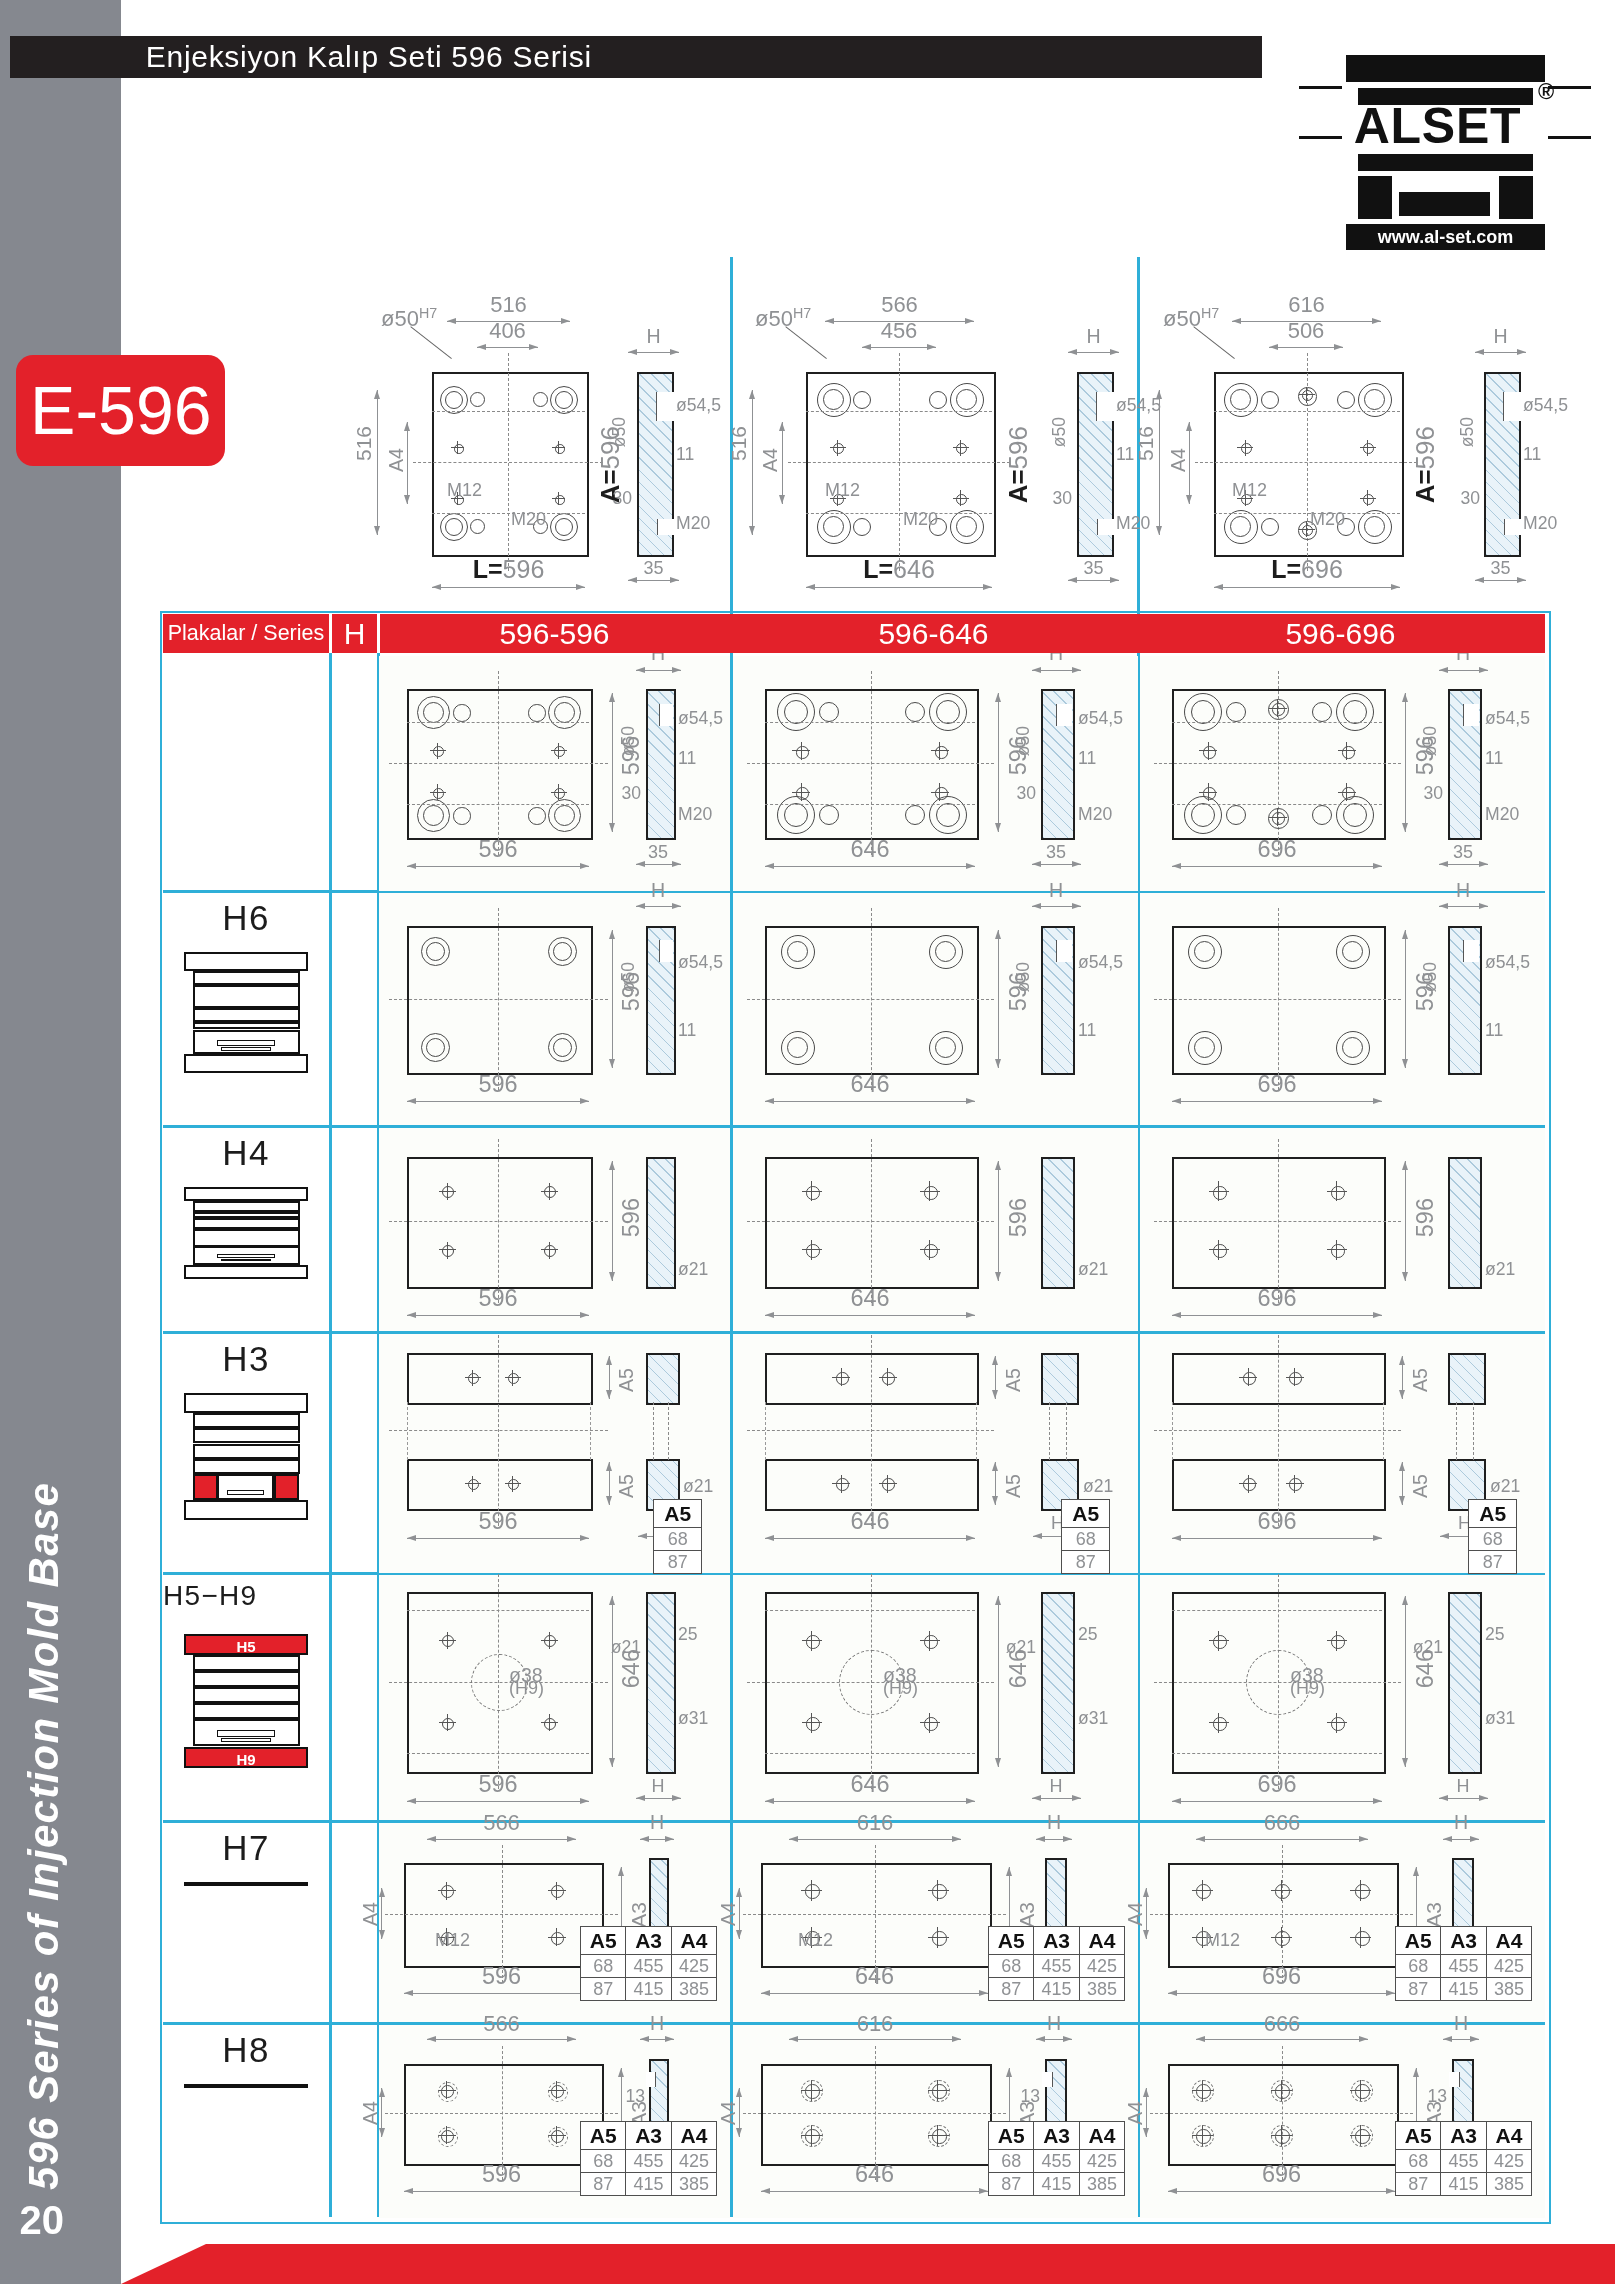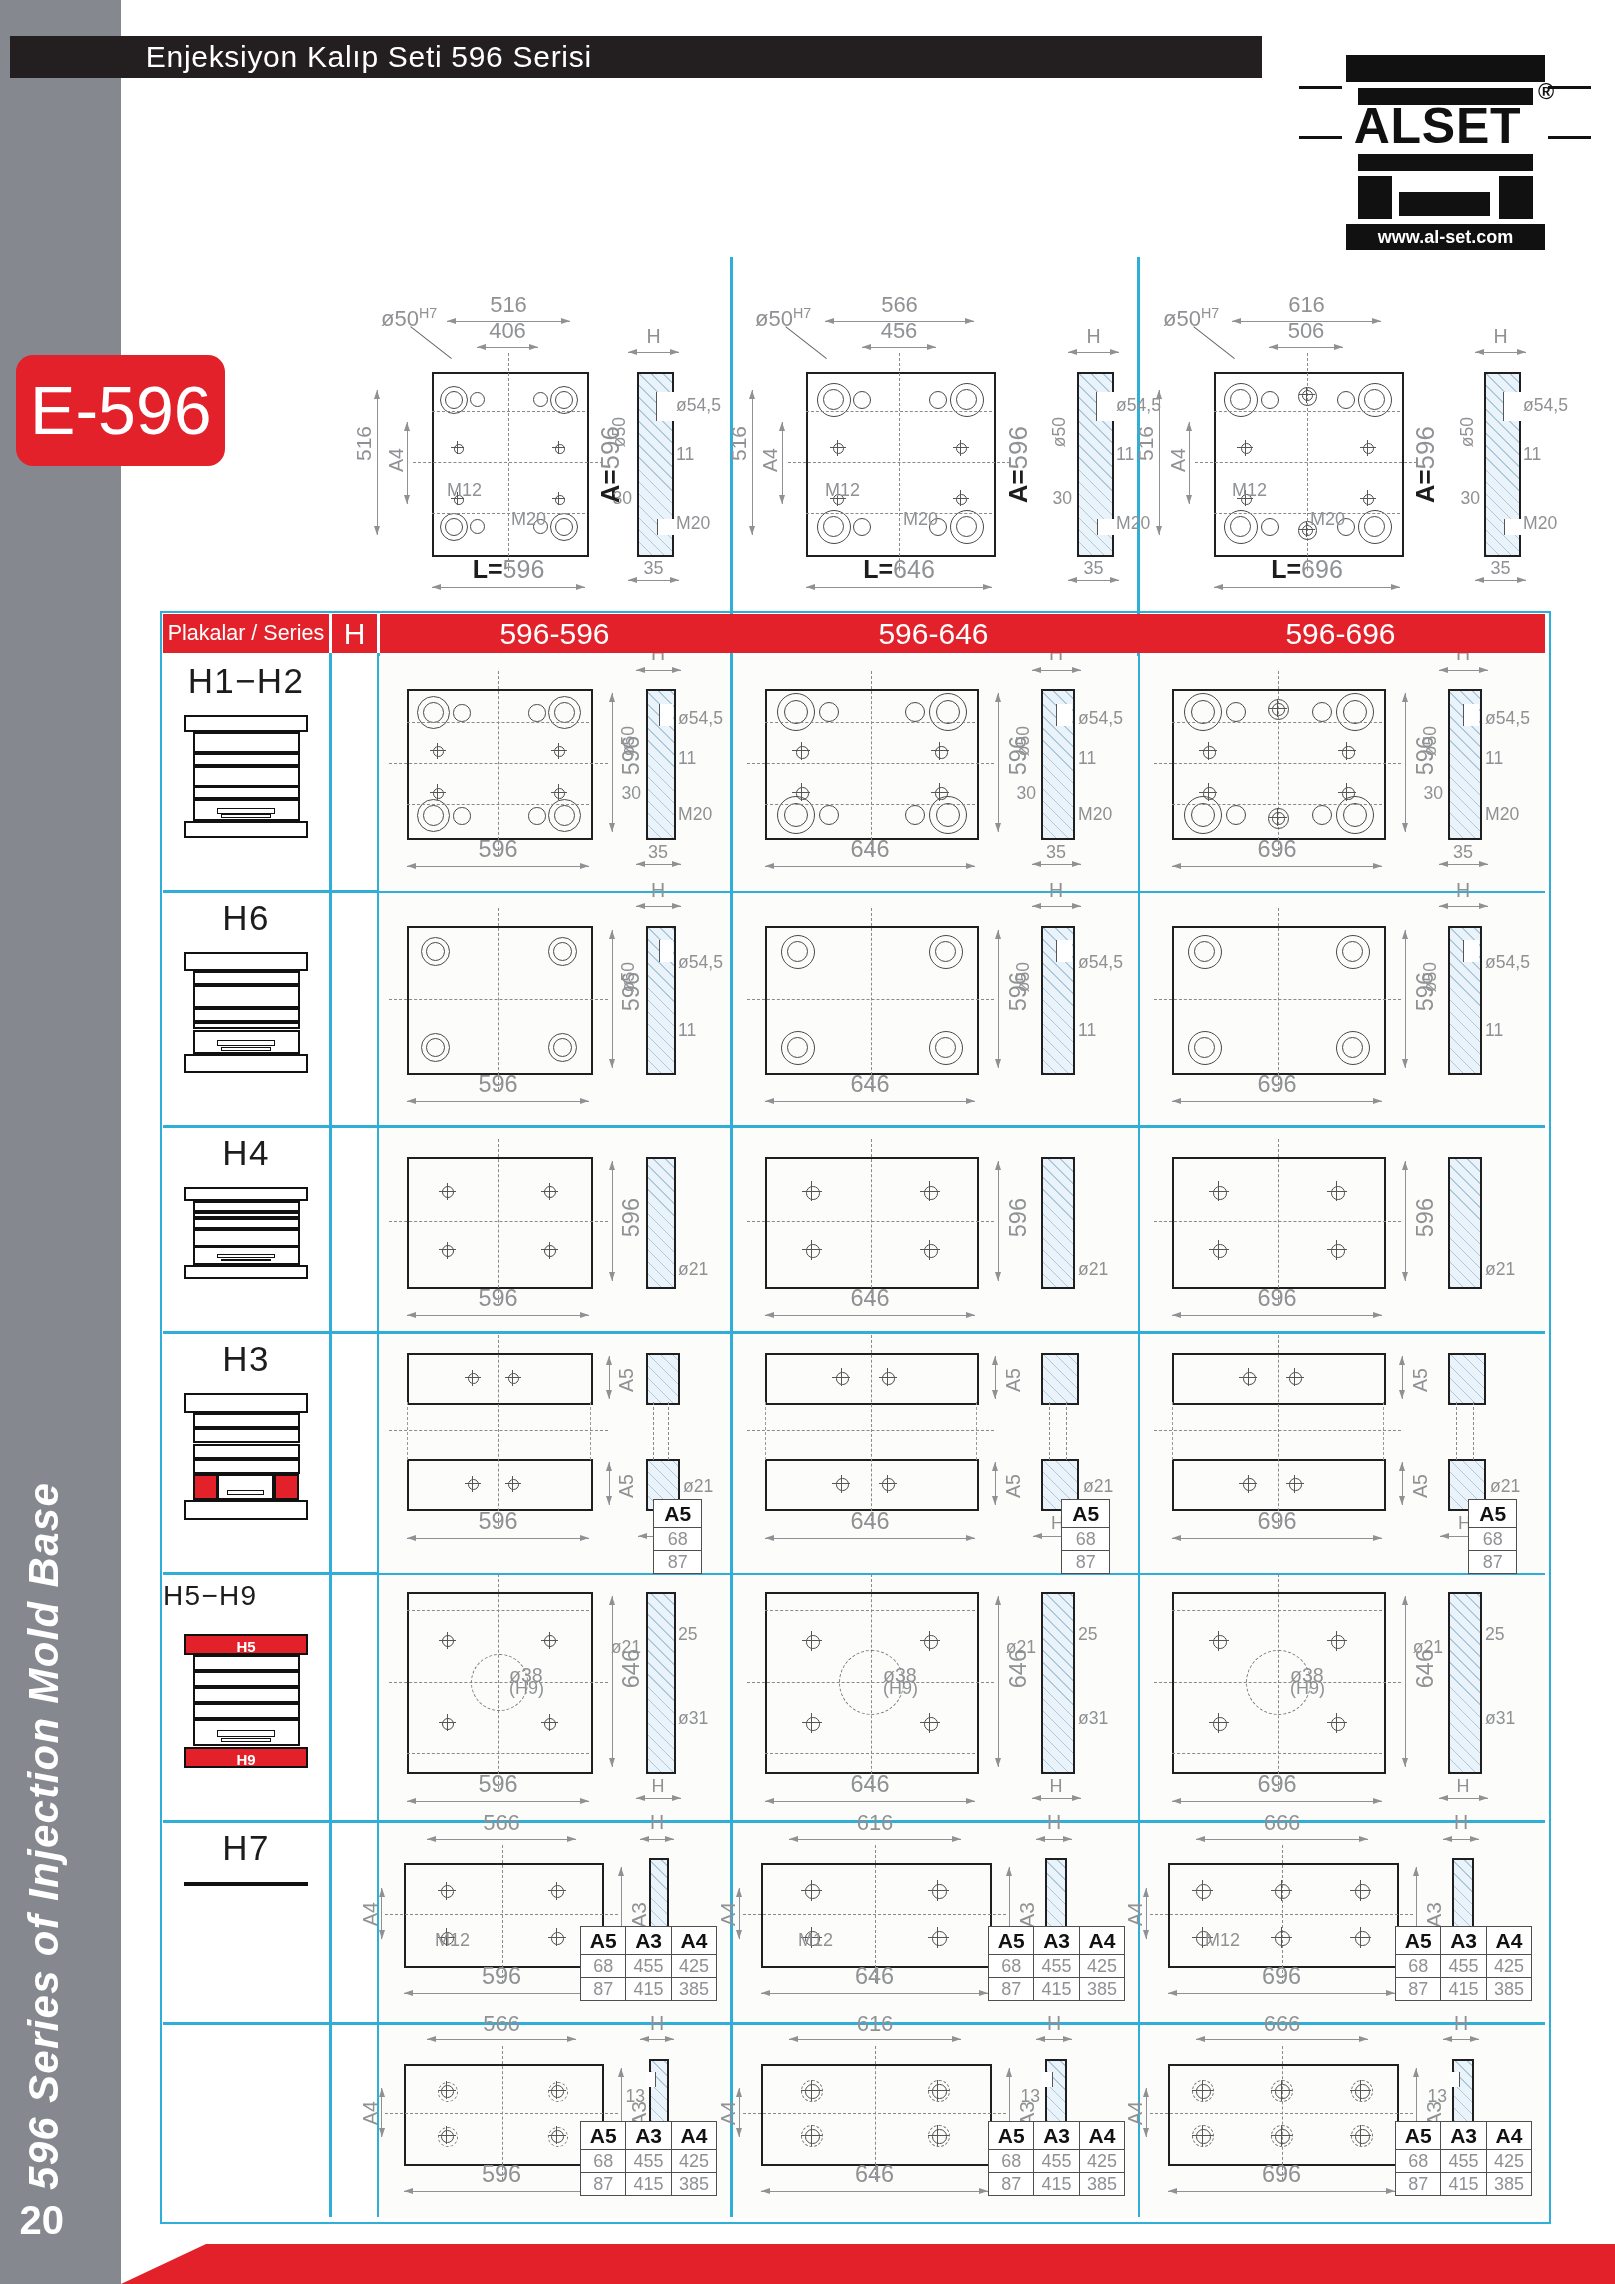--- a/index.html
+++ b/index.html
@@ -273,35 +273,20 @@
     <div class="abs" style="left: 329px; top: 653px; width: 2.6px; height: 1564px; background: var(--cyan);"></div>
     <div class="abs" style="left: 377px; top: 653px; width: 2.6px; height: 1564px; background: var(--cyan);"></div>
     <div class="abs" style="left: 730px; top: 653px; width: 2.6px; height: 1564px; background: var(--cyan);"></div>
     <div class="abs" style="left: 1137px; top: 653px; width: 2.6px; height: 1564px; background: var(--cyan);"></div>
     <div class="abs" style="left: 163px; top: 890px; width: 1382px; height: 2.6px; background: var(--cyan);"></div>
     <div class="abs" style="left: 163px; top: 1125px; width: 1382px; height: 2.6px; background: var(--cyan);"></div>
     <div class="abs" style="left: 163px; top: 1331px; width: 1382px; height: 2.6px; background: var(--cyan);"></div>
     <div class="abs" style="left: 163px; top: 1572px; width: 1382px; height: 2.6px; background: var(--cyan);"></div>
     <div class="abs" style="left: 163px; top: 1820px; width: 1382px; height: 2.6px; background: var(--cyan);"></div>
     <div class="abs" style="left: 163px; top: 2022px; width: 1382px; height: 2.6px; background: var(--cyan);"></div>
-    <div class="abs" style="left: 163px; top: 653px; width: 166px; height: 237px;">
-      <div class="abs" style="left: 0px; top: 7.8px; width: 100%; text-align: center; font-size: 35px; color: rgb(28, 28, 28); letter-spacing: 1.3px;">H1−H2</div>
-      <div class="abs" style="left: 21px; top: 62px; width: 124px; height: 123px;">
-        <div class="abs" style="left: 0px; top: 0px; width: 124px; height: 17px; border: 2px solid rgb(17, 17, 17); box-sizing: border-box; background: rgb(255, 255, 255);"></div>
-        <div class="abs" style="left: 8.7px; top: 17px; width: 107px; height: 21px; border: 2px solid rgb(17, 17, 17); box-sizing: border-box; background: rgb(255, 255, 255);"></div>
-        <div class="abs" style="left: 8.7px; top: 38px; width: 107px; height: 13px; border: 2px solid rgb(17, 17, 17); box-sizing: border-box; background: rgb(255, 255, 255);"></div>
-        <div class="abs" style="left: 8.7px; top: 51px; width: 107px; height: 21px; border: 2px solid rgb(17, 17, 17); box-sizing: border-box; background: rgb(255, 255, 255);"></div>
-        <div class="abs" style="left: 8.7px; top: 71px; width: 107px; height: 13px; border: 2px solid rgb(17, 17, 17); box-sizing: border-box; background: rgb(255, 255, 255);"></div>
-        <div class="abs" style="left: 8.7px; top: 84px; width: 107px; height: 22px; border: 2px solid rgb(17, 17, 17); box-sizing: border-box; background: rgb(255, 255, 255);">
-          <div class="abs" style="left: 22%; bottom: 30%; width: 56%; height: 30%; border: 1.3px solid rgb(17, 17, 17); box-sizing: border-box; background: rgb(255, 255, 255);"></div>
-          <div class="abs" style="left: 26%; bottom: 8%; width: 48%; height: 18%; border: 1.3px solid rgb(17, 17, 17); box-sizing: border-box;"></div>
-        </div>
-        <div class="abs" style="left: 0px; top: 106px; width: 124px; height: 17px; border: 2px solid rgb(17, 17, 17); box-sizing: border-box; background: rgb(255, 255, 255);"></div>
-      </div>
-    </div>
     <div class="abs" style="left: 379px; top: 653px; height: 26px; border-bottom: 1.3px solid rgb(188, 189, 191); border-top: 0px;">
       <div class="abs" style="left: 0px; top: 0px; width: 100%; text-align: center; line-height: 26px; font-size: 19.6px; color: var(--hnum);">47</div>
     </div>
     <div class="abs" style="left: 379px; top: 679px; height: 26px; border-bottom: 1.3px solid rgb(188, 189, 191); border-top: 0px;">
       <div class="abs" style="left: 0px; top: 0px; width: 100%; text-align: center; line-height: 26px; font-size: 19.6px; color: var(--hnum);">57</div>
     </div>
     <div class="abs" style="left: 379px; top: 705px; height: 26px; border-bottom: 1.3px solid rgb(188, 189, 191); border-top: 0px;">
       <div class="abs" style="left: 0px; top: 0px; width: 100%; text-align: center; line-height: 26px; font-size: 19.6px; color: var(--hnum);">67</div>
     </div>
     <div class="abs" style="left: 379px; top: 731px; height: 26px; border-bottom: 1.3px solid rgb(188, 189, 191); border-top: 0px;">
@@ -1175,20 +1160,34 @@
             <td class="vl" style="font-size: 18px; height: 22px;">455</td>
             <td class="vl" style="font-size: 18px; height: 22px;">425</td>
           </tr>
           <tr>
             <td class="vl" style="font-size: 18px; height: 22px;">87</td>
             <td class="vl" style="font-size: 18px; height: 22px;">415</td>
             <td class="vl" style="font-size: 18px; height: 22px;">385</td>
           </tr>
         </tbody>
       </table>
+    </div>
+    <div class="abs" style="left: 163px; top: 2022px; width: 166px; height: 196px;">
+      <div class="abs" style="left: 0px; top: 7.8px; width: 100%; text-align: center; font-size: 35px; color: rgb(28, 28, 28); letter-spacing: 1.3px;">H8</div>
+      <div class="abs" style="left: 21px; top: 62px; width: 124px; height: 81px;">
+        <div class="abs" style="left: 0px; top: 0px; width: 124px; border: 2px solid rgb(17, 17, 17); box-sizing: border-box; background: rgb(255, 255, 255);"></div>
+        <div class="abs" style="left: 8.7px; width: 107px; border: 2px solid rgb(17, 17, 17); box-sizing: border-box; background: rgb(255, 255, 255);"></div>
+        <div class="abs" style="left: 8.7px; width: 107px; border: 2px solid rgb(17, 17, 17); box-sizing: border-box; background: rgb(255, 255, 255);"></div>
+        <div class="abs" style="left: 8.7px; width: 107px; border: 2px solid rgb(17, 17, 17); box-sizing: border-box; background: rgb(255, 255, 255);"></div>
+        <div class="abs" style="left: 8.7px; width: 107px; border: 2px solid rgb(17, 17, 17); box-sizing: border-box; background: rgb(255, 255, 255);">
+          <div class="abs" style="left: 22%; bottom: 30%; width: 56%; height: 30%; border: 1.3px solid rgb(17, 17, 17); box-sizing: border-box; background: var(--red);"></div>
+          <div class="abs" style="left: 26%; bottom: 8%; width: 48%; height: 18%; border: 1.3px solid rgb(17, 17, 17); box-sizing: border-box;"></div>
+        </div>
+        <div class="abs" style="left: 0px; width: 124px; border: 2px solid rgb(17, 17, 17); box-sizing: border-box; background: rgb(255, 255, 255);"></div>
+      </div>
     </div>
     <div class="abs" style="left: 379px; top: 2022px; height: 26px; border-bottom: 1.3px solid rgb(188, 189, 191); border-top: 0px;">
       <div class="abs" style="left: 0px; top: 0px; width: 100%; text-align: center; line-height: 26px; font-size: 19.6px; color: var(--hnum);">27</div>
     </div>
     <div class="abs" style="left: 379px; top: 2048px; height: 26px; border-bottom: 1.3px solid rgb(188, 189, 191); border-top: 0px;">
       <div class="abs" style="left: 0px; top: 0px; width: 100%; text-align: center; line-height: 26px; font-size: 19.6px; color: var(--hnum);">37</div>
     </div>
     <div class="abs" style="left: 379px; top: 2074px; height: 26px; border-bottom: 1.3px solid rgb(188, 189, 191); border-top: 0px;">
       <div class="abs" style="left: 0px; top: 0px; width: 100%; text-align: center; line-height: 26px; font-size: 19.6px; color: var(--hnum);">47</div>
     </div>

